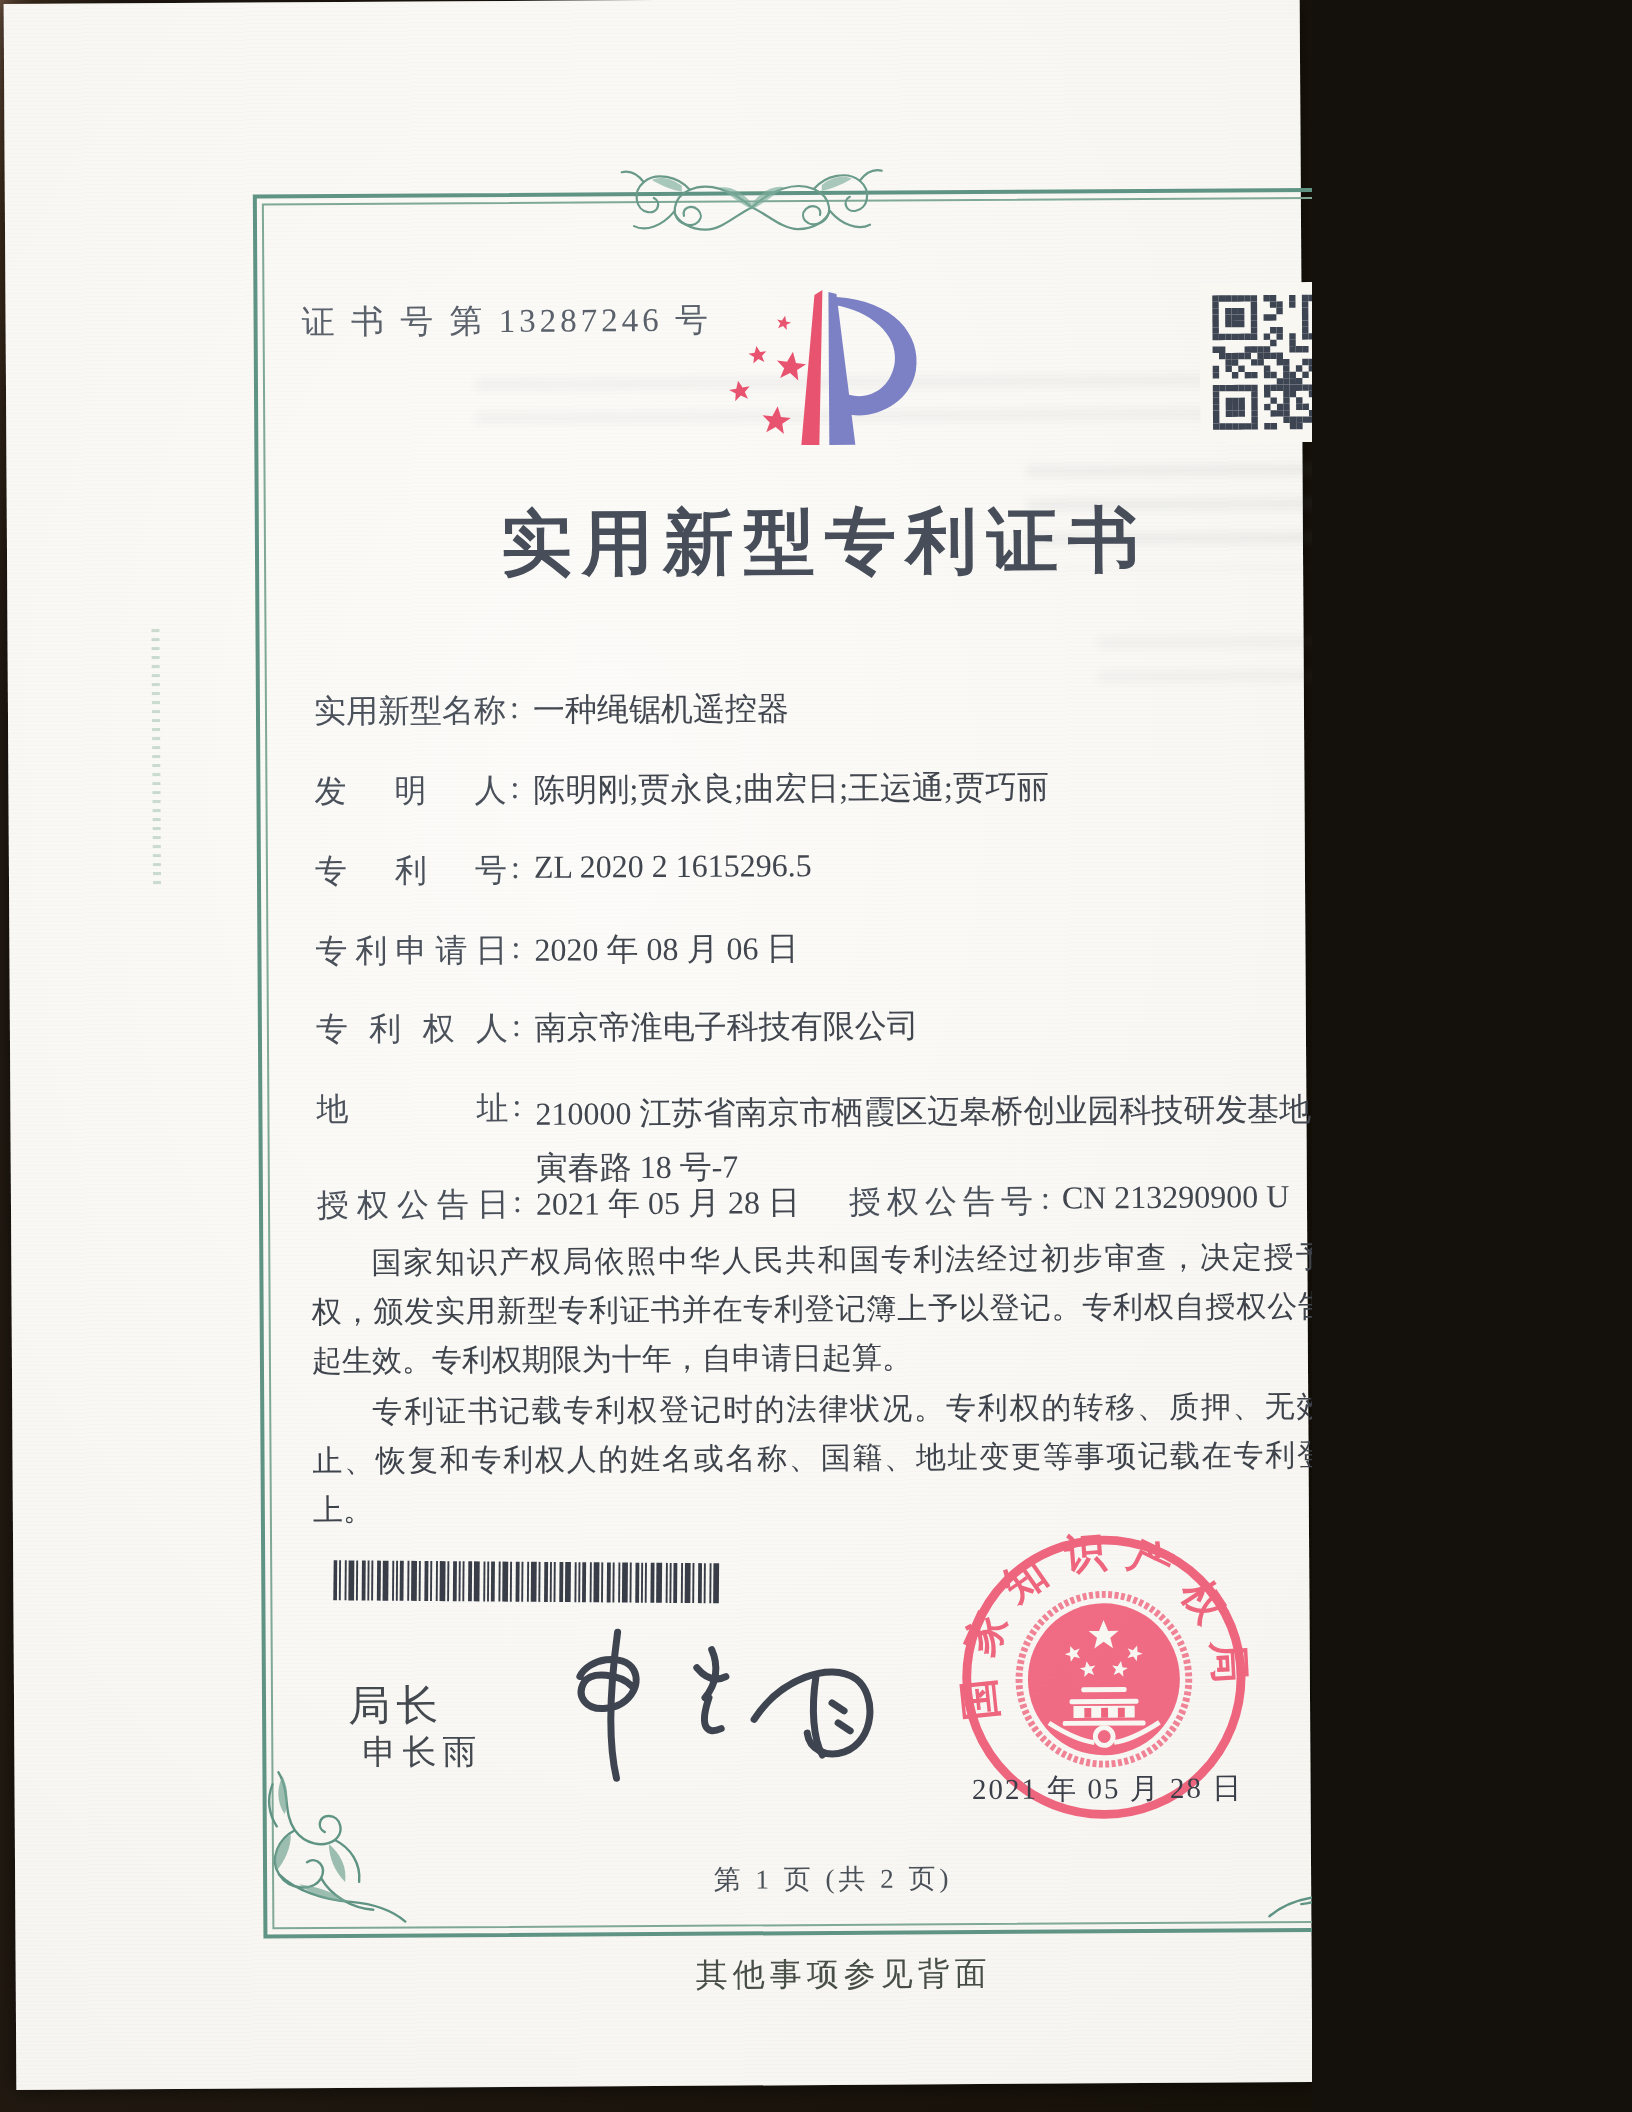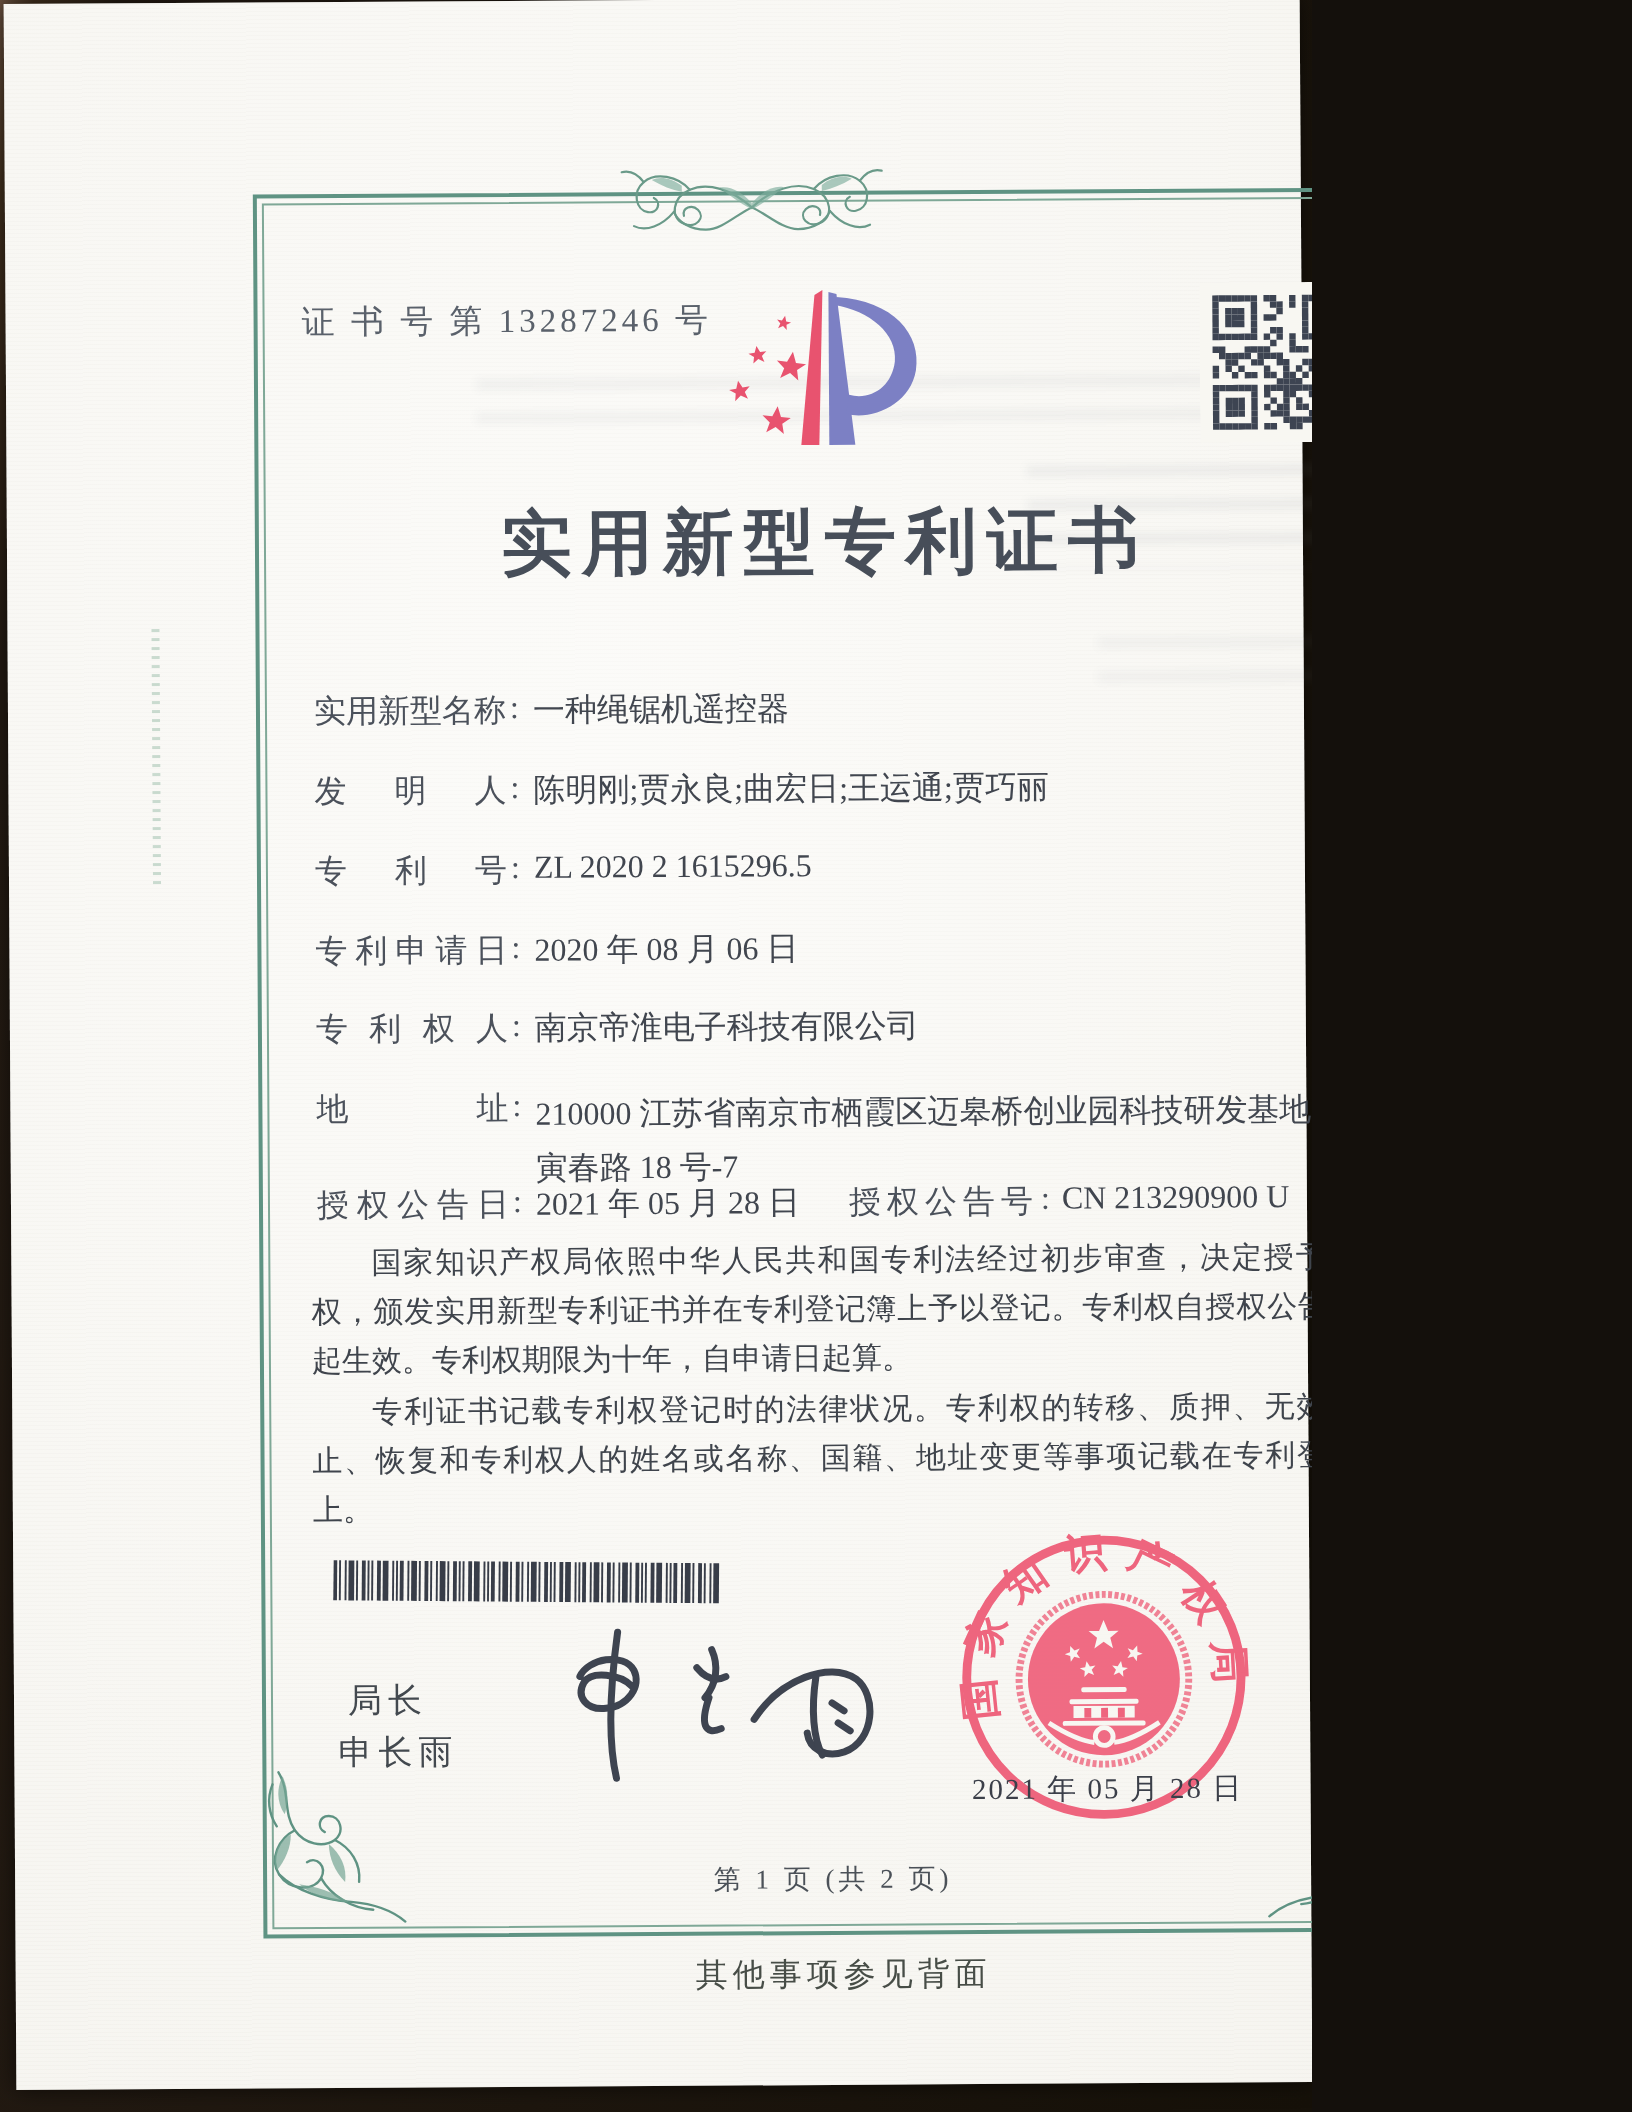--- a/index.html
+++ b/index.html
@@ -67,22 +67,22 @@
   .grant-no-group .lbl2{letter-spacing:6px;color:#4b515b;}
   .grant-no-group .colon{margin:0 12px 0 2px;}
 
   .body-text{
     position:absolute;left:300px;top:1236px;width:1078px;
     font-size:30px;line-height:49px;color:#3f444c;text-align:justify;
   }
   .body-text p{margin:0 0 2px 0;text-indent:2em;}
 
   .barcode{position:absolute;left:320px;top:1560px;width:392px;height:42px;transform:rotate(0.8deg);}
-  .signer-title{position:absolute;left:334px;top:1676px;font-size:34px;color:#43494f;letter-spacing:6px;font-family:Liberation Mono, monospace;}
-  .signer-name{position:absolute;left:324px;top:1728px;font-size:34px;color:#43494f;letter-spacing:6px;}
+  .signer-title{position:absolute;left:334px;top:1676px;font-size:42px;color:#43494f;letter-spacing:6px;font-family:Liberation Mono, monospace;}
+  .signer-name{position:absolute;left:348px;top:1728px;font-size:34px;color:#43494f;letter-spacing:6px;}
   .signature{position:absolute;left:512px;top:1622px;width:380px;height:180px;}
 
   .seal{position:absolute;left:942px;top:1532px;width:296px;height:296px;opacity:.93;}
   .seal-date{
     position:absolute;left:948px;top:1772px;width:290px;text-align:center;
     font-size:29px;color:#3b3f49;letter-spacing:2px;
   }
   .page-info{
     position:absolute;left:648px;top:1862px;width:340px;text-align:center;
     font-size:27px;color:#4b5158;letter-spacing:4px;

